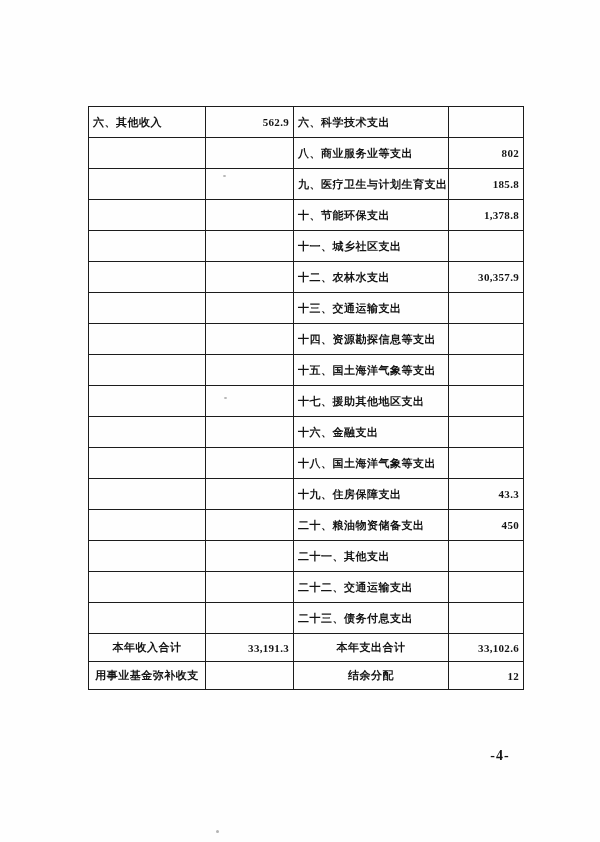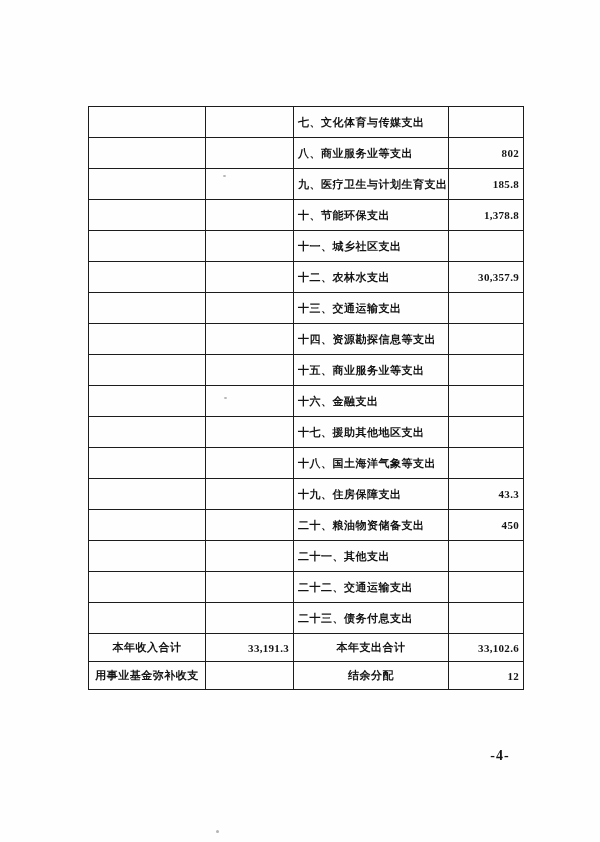--- a/index.html
+++ b/index.html
@@ -79,23 +79,23 @@
 
   <table class="budget">
     <colgroup>
       <col style="width:117px">
       <col style="width:88px">
       <col style="width:155px">
       <col style="width:75px">
     </colgroup>
     <tbody id="budget-table-body">
         <tr class="item">
-          <td class="lbl"></td>
-          <td class="val"></td>
-          <td class="lbl">七、文化体育与传媒支出</td>
+          <td class="lbl">六、其他收入</td>
+          <td class="val">562.9</td>
+          <td class="lbl">六、科学技术支出</td>
           <td class="val"></td>
         </tr>
         <tr class="item">
           <td class="lbl"></td>
           <td class="val"></td>
           <td class="lbl">八、商业服务业等支出</td>
           <td class="val">802</td>
         </tr>
         <tr class="item">
           <td class="lbl"></td>
@@ -129,33 +129,33 @@
         </tr>
         <tr class="item">
           <td class="lbl"></td>
           <td class="val"></td>
           <td class="lbl">十四、资源勘探信息等支出</td>
           <td class="val"></td>
         </tr>
         <tr class="item">
           <td class="lbl"></td>
           <td class="val"></td>
-          <td class="lbl">十五、商业服务业等支出</td>
+          <td class="lbl">十五、国土海洋气象等支出</td>
+          <td class="val"></td>
+        </tr>
+        <tr class="item">
+          <td class="lbl"></td>
+          <td class="val"></td>
+          <td class="lbl">十七、援助其他地区支出</td>
           <td class="val"></td>
         </tr>
         <tr class="item">
           <td class="lbl"></td>
           <td class="val"></td>
           <td class="lbl">十六、金融支出</td>
-          <td class="val"></td>
-        </tr>
-        <tr class="item">
-          <td class="lbl"></td>
-          <td class="val"></td>
-          <td class="lbl">十七、援助其他地区支出</td>
           <td class="val"></td>
         </tr>
         <tr class="item">
           <td class="lbl"></td>
           <td class="val"></td>
           <td class="lbl">十八、国土海洋气象等支出</td>
           <td class="val"></td>
         </tr>
         <tr class="item">
           <td class="lbl"></td>

